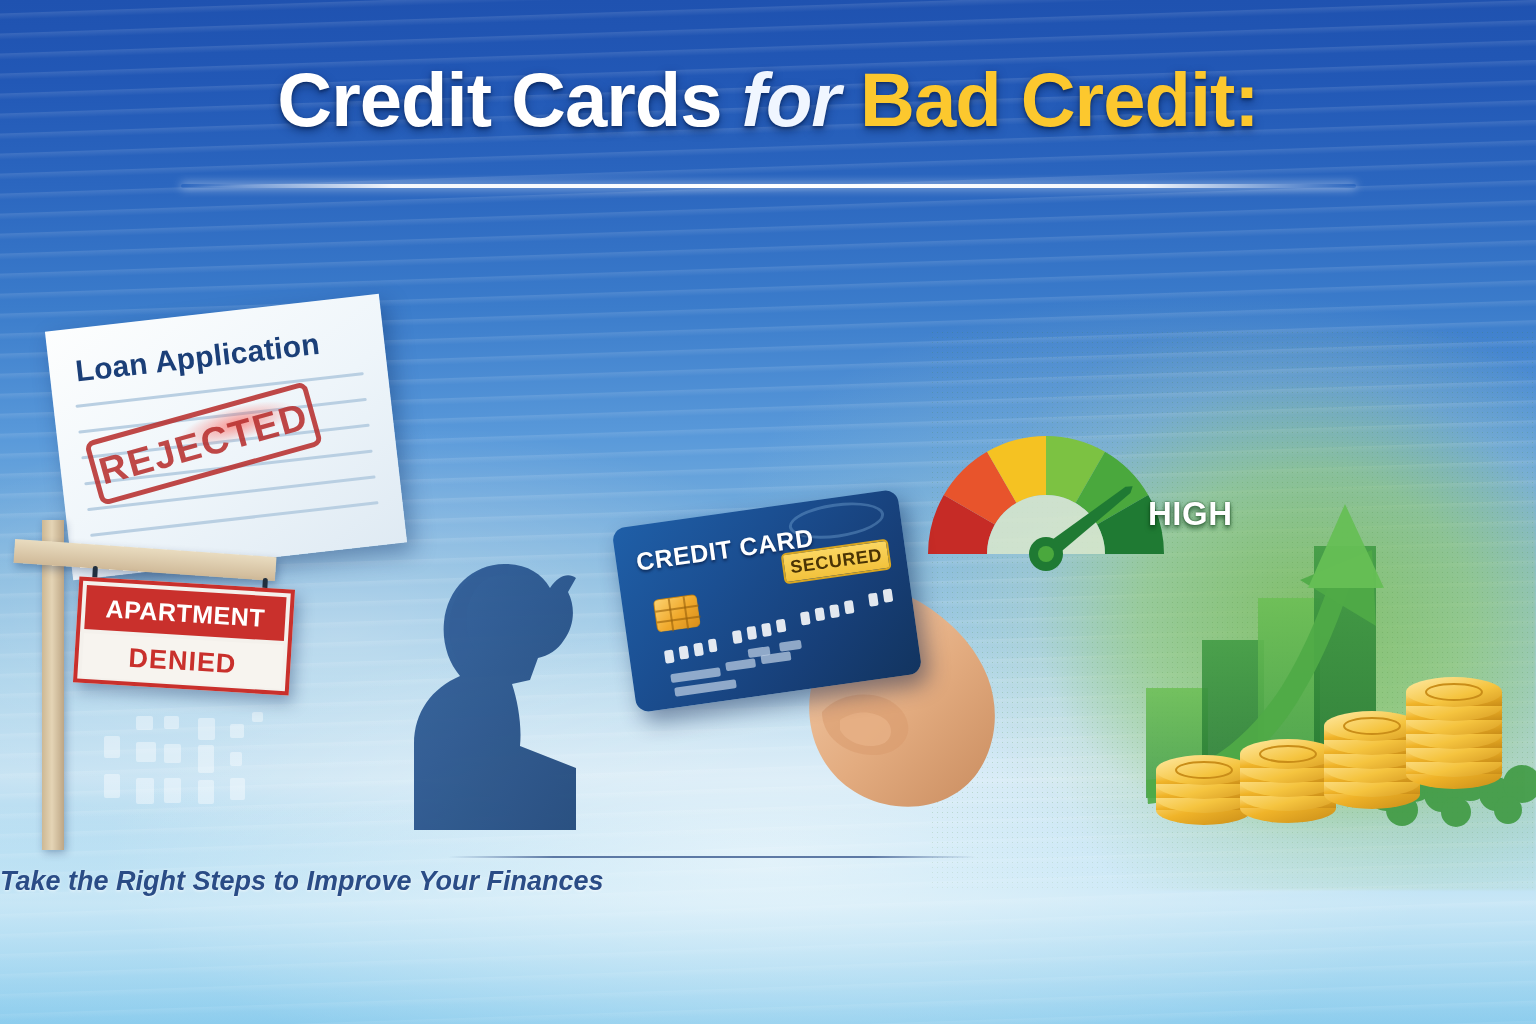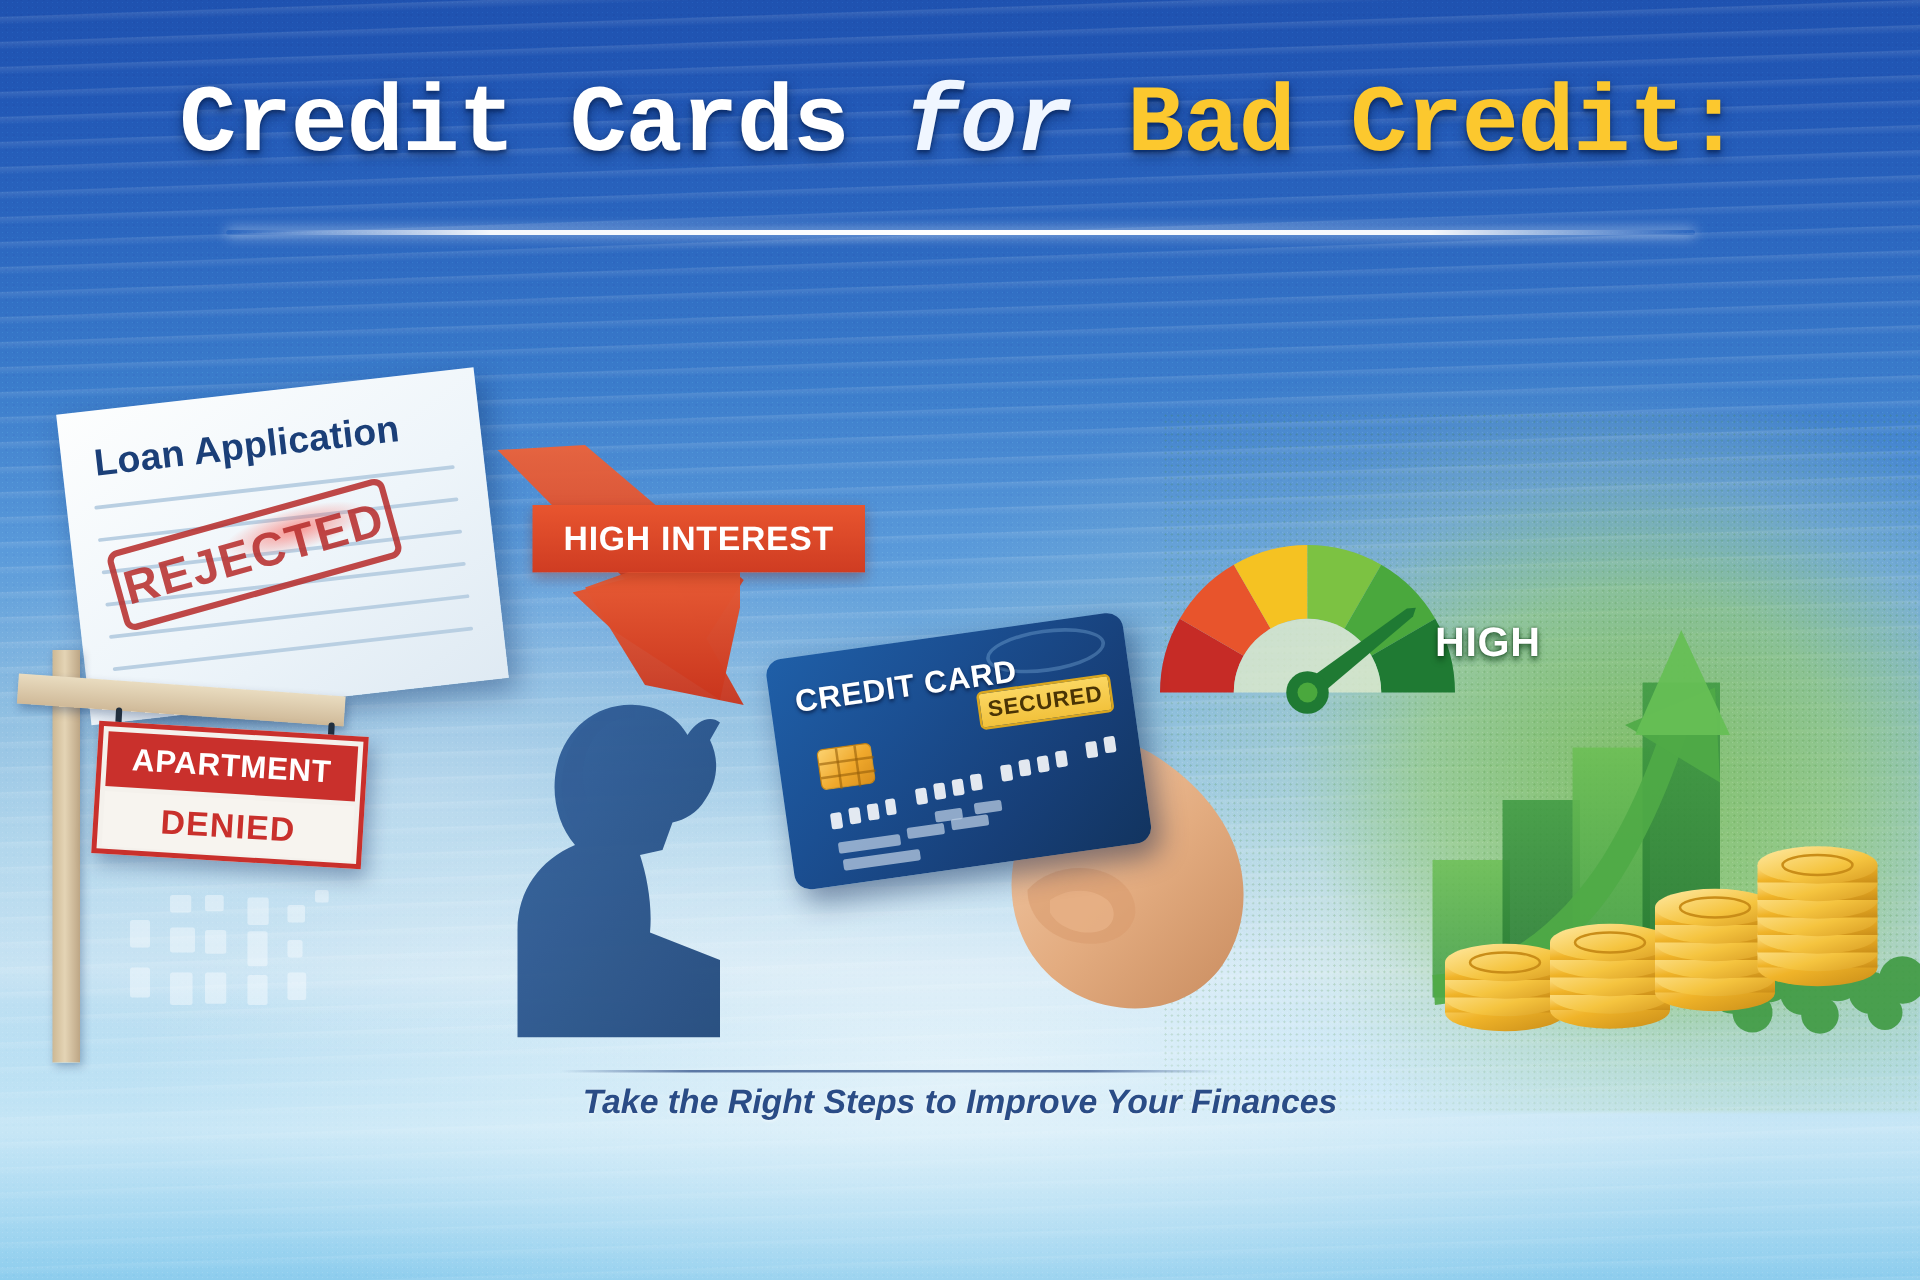--- a/index.html
+++ b/index.html
@@ -155,21 +155,21 @@
   .cap-title{
     position:absolute;left:0;top:808px;width:1536px;text-align:center;
     font-size:37px;font-weight:bold;font-style:italic;color:#1b3a78;
     text-shadow:0 2px 4px rgba(255,255,255,.75);white-space:nowrap;
   }
   .cap-rule{
     position:absolute;left:448px;top:856px;width:528px;height:2px;
     background:linear-gradient(90deg, rgba(90,120,170,0) 0%, rgba(70,100,150,.85) 20%, rgba(70,100,150,.85) 80%, rgba(90,120,170,0) 100%);
   }
   .cap-sub{
-    position:absolute;left:0;top:866px;width:1536px;text-align:center;
+    position:absolute;left:0;top:866px;width:1536px;text-align:left;
     font-size:27px;font-weight:bold;font-style:italic;color:#2a4c86;
     text-shadow:0 1px 3px rgba(255,255,255,.7);white-space:nowrap;
   }
 
   
   .card{
     position:absolute;left:623px;top:508px;width:288px;height:186px;
     transform:rotate(-8deg);
   }
   .card-face{
@@ -190,21 +190,21 @@
   .chip{
     position:absolute;left:31px;top:76px;width:44px;height:33px;border-radius:5px;
     background:linear-gradient(140deg,#fcd270,#f0a92c 55%,#d98f1c);
     border:1px solid rgba(160,105,10,.55);
   }
   .chip i{position:absolute;background:rgba(150,95,10,.6);}
   .num{position:absolute;height:13px;background:rgba(255,255,255,.88);border-radius:2px;}
   .numd{position:absolute;height:9px;background:rgba(190,208,228,.72);border-radius:2px;}
   .hand{position:absolute;left:780px;top:560px;width:270px;height:250px;}
 
-  .nowrap{white-space:nowrap;font-family:Liberation Mono, monospace;}
+  .nowrap{white-space:nowrap;}
 </style>
 </head>
 <body>
 
 <div class="stage">
 
   <div class="bg-base"></div>
   <div class="bg-wash"></div>
   <div class="bg-streaks"></div>
   <div class="green-field"></div>
@@ -253,34 +253,20 @@
 
   <div class="post-v"></div>
   <div class="post-h"></div>
   <div class="hook" style="left:92px;top:566px;transform:rotate(3deg);"></div>
   <div class="hook" style="left:262px;top:578px;transform:rotate(3deg);"></div>
   <div class="sign">
     <div class="sign-top">APARTMENT</div>
     <div class="sign-bot">DENIED</div>
   </div>
 
-  <div class="hi-arrow">
-    <svg width="320" height="250" viewBox="0 0 320 250">
-      <defs>
-        <linearGradient id="gArr" x1="0" y1="0" x2="0" y2="1">
-          <stop offset="0%" stop-color="#ed6239"></stop>
-            <stop offset="100%" stop-color="#c9351d"></stop>
-        </linearGradient>
-      </defs>
-      <polygon points="18,8 88,4 215,112 178,170" fill="url(#gArr)" opacity=".95"></polygon>
-      <polygon points="88,118 150,96 215,212 136,196" fill="url(#gArr)" opacity=".95"></polygon>
-      <polygon points="78,122 212,88 212,134 196,208 110,152" fill="url(#gArr)" opacity=".98"></polygon>
-    </svg>
-    <div class="hi-band">HIGH INTEREST</div>
-  </div>
 
   <div class="silo">
     <svg width="260" height="300" viewBox="0 0 260 300">
       <defs>
         <linearGradient id="gSil" x1="0" y1="0" x2="1" y2="1">
           <stop offset="0%" stop-color="#2f5e9b"></stop>
             <stop offset="100%" stop-color="#1c4478"></stop>
         </linearGradient>
       </defs>
       <path d="M52,300 L52,214 C52,182 70,158 98,146 C86,132 80,112 82,92

